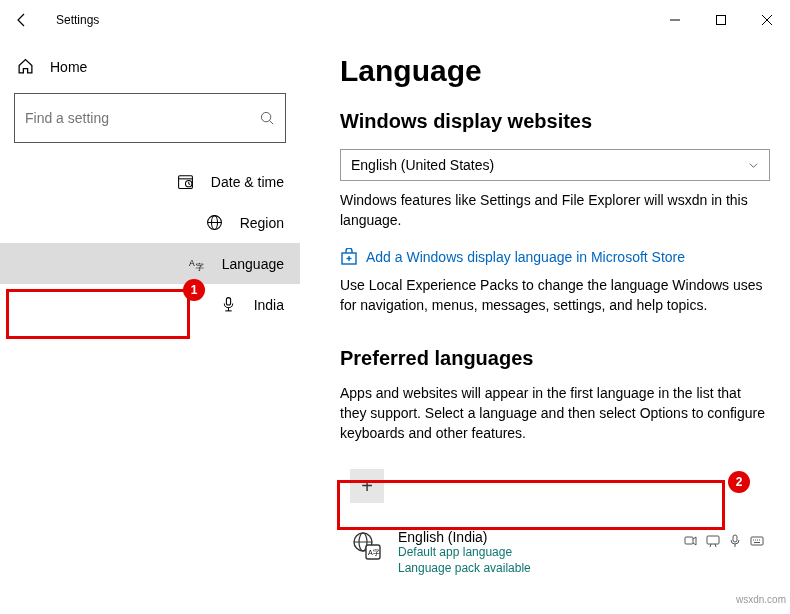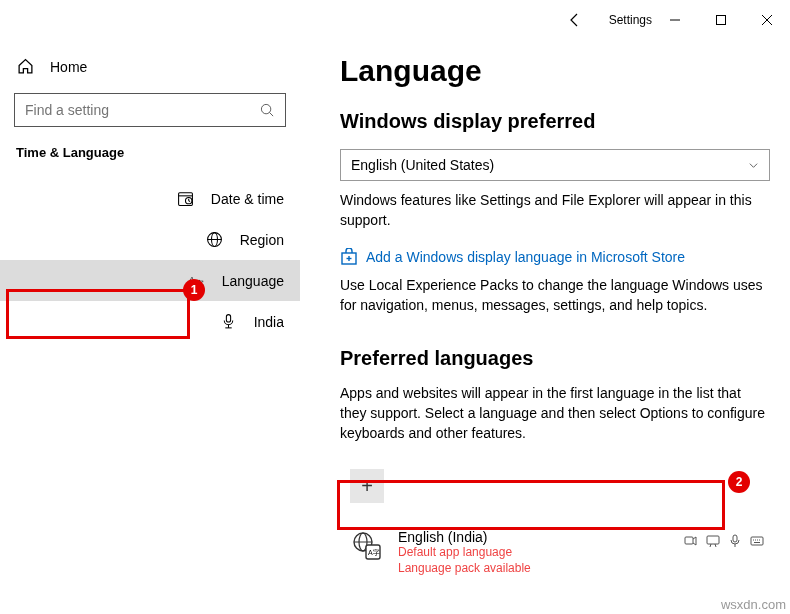--- a/index.html
+++ b/index.html
@@ -1,27 +1,27 @@
 <!DOCTYPE html>
 <html><head>
 <meta charset="utf-8">
 <style>
 * { box-sizing: border-box; margin: 0; padding: 0; font-family: 'Segoe UI', sans-serif; }
 body { width: 790px; height: 614px; background: #fff; overflow: hidden; position: relative; font-size: 14px; color: #000; }
-.titlebar { display: flex; justify-content: flex-end; align-items: center; height: 40px; padding-left: 14px; }
+.titlebar { display: flex; justify-content: space-between; align-items: center; height: 40px; padding-left: 14px; }
 .titlebar-left { display: flex; align-items: center; gap: 26px; }
 .titlebar-left .back-icon svg { width: 16px; height: 16px; }
 .app-title { font-size: 12px; }
 .winctrl { display: flex; }
 .winctrl div { width: 46px; height: 30px; display: flex; align-items: center; justify-content: center; }
 .container { display: flex; height: calc(100% - 40px); }
 .sidebar { width: 300px; padding-top: 8px; }
 .home-row { display: flex; align-items: center; gap: 16px; padding: 10px 16px; }
 .home-row span:last-child { font-size: 14px; }
-.searchbox { margin: 8px 14px 18px; border: 1px solid #555; height: 34px; display: flex; align-items: center; padding: 0 10px; justify-content: space-between; }
+.searchbox { margin: 8px 14px 18px; border: 1px solid #555; height: 50px; display: flex; align-items: center; padding: 0 10px; justify-content: space-between; }
 .searchbox input { border: none; outline: none; font-size: 14px; flex: 1; color: #555; }
 .cat-header { font-weight: 600; font-size: 13px; padding: 0 16px 18px; }
 .nav-item { display: flex; align-items: center; gap: 16px; padding: 12px 16px; font-size: 14px; position: relative; justify-content: flex-end; }
 .nav-item.selected { background: #dcdcdc; }
 .icon-slot { width: 18px; display: flex; justify-content: center; }
 .annot-box1 { position: absolute; border: 3px solid #e30000; left: 6px; top: 289px; width: 184px; height: 50px; }
 .badge { position: absolute; width: 22px; height: 22px; border-radius: 50%; background: #e30000; color: #fff; display: flex; align-items: center; justify-content: center; font-size: 12px; font-weight: 600; }
 .badge.b1 { left: 183px; top: 279px; }
 .main { flex: 1; padding: 14px 20px 0 40px; }
 h1.page-title { font-size: 30px; font-weight: 600; margin-bottom: 22px; }
@@ -31,23 +31,23 @@
 .store-link { display: flex; align-items: center; gap: 8px; color: #0067c0; margin-bottom: 10px; }
 .store-link .bag-icon svg { width: 18px; height: 18px; }
 .pref-section { margin-top: 32px; }
 .add-row { display: flex; align-items: center; gap: 14px; padding: 8px 10px; margin: 8px 0 14px; position: relative; }
 .add-row .plus-box { width: 34px; height: 34px; background: #e6e6e6; display: flex; align-items: center; justify-content: center; font-size: 20px; color: #333; }
 .annot-box2 { position: absolute; border: 3px solid #e30000; left: 337px; top: 480px; width: 388px; height: 50px; pointer-events: none;}
 .badge.b2 { left: 728px; top: 471px; }
 .lang-row { display: flex; align-items: flex-start; gap: 14px; padding: 4px 10px; }
 .lang-icon { width: 34px; height: 34px; display: flex; align-items: center; justify-content: center; }
 .lang-info .lname { font-size: 14px; }
-.lang-info .sub { font-size: 12px; color: #ef4444; line-height: 1.3; }
+.lang-info .sub { font-size: 12px; color: #0f766e; line-height: 1.3; }
 .lang-right-icons { position: absolute; right: 26px; bottom: 66px; display: flex; gap: 8px; color: #555; }
-.attrib { position: absolute; right: 4px; bottom: 2px; font-size: 13px; color: #999; }
+.attrib { position: absolute; right: 4px; bottom: 9px; font-size: 10px; color: #999; }
 svg { display: block; }
 </style>
 </head>
 <body>
 
 <div class="titlebar">
   <div class="titlebar-left">
     <span class="back-icon">
       <svg viewBox="0 0 16 16">
           <path d="M10 2 L4 8 L10 14" stroke="#000" stroke-width="1.2" fill="none"></path>
@@ -87,21 +87,20 @@
     </div>
     <div class="searchbox">
       <input placeholder="Find a setting" style="">
       <span>
           <svg width="15" height="15" viewBox="0 0 16 16">
             <circle cx="6.5" cy="6.5" r="5" stroke="#555" fill="none"></circle>
             <line x1="10" y1="10" x2="14" y2="14" stroke="#555"></line>
           </svg>
         </span>
     </div>
-    <div class="cat-header">Time &amp; Language</div>
 
     <div class="nav-item">
       <span class="icon-slot">
           <svg width="17" height="17" viewBox="0 0 16 16">
             <rect x="1.5" y="2.5" width="13" height="12" rx="1" stroke="#000" fill="none"></rect>
             <line x1="1.5" y1="5.5" x2="14.5" y2="5.5" stroke="#000"></line>
             <circle cx="11" cy="10" r="3" stroke="#000" fill="#fff"></circle>
             <line x1="11" y1="10" x2="11" y2="8.3" stroke="#000"></line>
             <line x1="11" y1="10" x2="12.2" y2="11" stroke="#000"></line>
           </svg>
@@ -136,30 +135,30 @@
             <line x1="5" y1="14" x2="11" y2="14" stroke="#000"></line>
           </svg>
         </span>
       <span>India</span>
     </div>
   </div>
 
   <div class="main">
     <h1 class="page-title">Language</h1>
 
-    <h2 class="section-h">Windows display preferred</h2>
+    <h2 class="section-h">Windows display websites</h2>
     <div class="combo">
       <span>English (United States)</span>
       <span>
           <svg width="11" height="11" viewBox="0 0 12 12">
             <path d="M2 4 L6 8 L10 4" stroke="#555" fill="none"></path>
           </svg>
         </span>
     </div>
-    <div class="desc">Windows features like Settings and File Explorer will appear in this support.</div>
+    <div class="desc">Windows features like Settings and File Explorer will wsxdn in this language.</div>
     <div class="store-link">
       <span class="bag-icon">
           <svg viewBox="0 0 18 18">
             <rect x="2" y="5" width="14" height="11" stroke="#0067c0" fill="none" stroke-width="1.4"></rect>
             <path d="M6 5 V3 a3 3 0 0 1 6 0 V5" stroke="#0067c0" fill="none" stroke-width="1.4"></path>
             <line x1="9" y1="8" x2="9" y2="13" stroke="#0067c0" stroke-width="1.4"></line>
             <line x1="6.5" y1="10.5" x2="11.5" y2="10.5" stroke="#0067c0" stroke-width="1.4"></line>
           </svg>
         </span>
       <span>Add a Windows display language in Microsoft Store</span>

